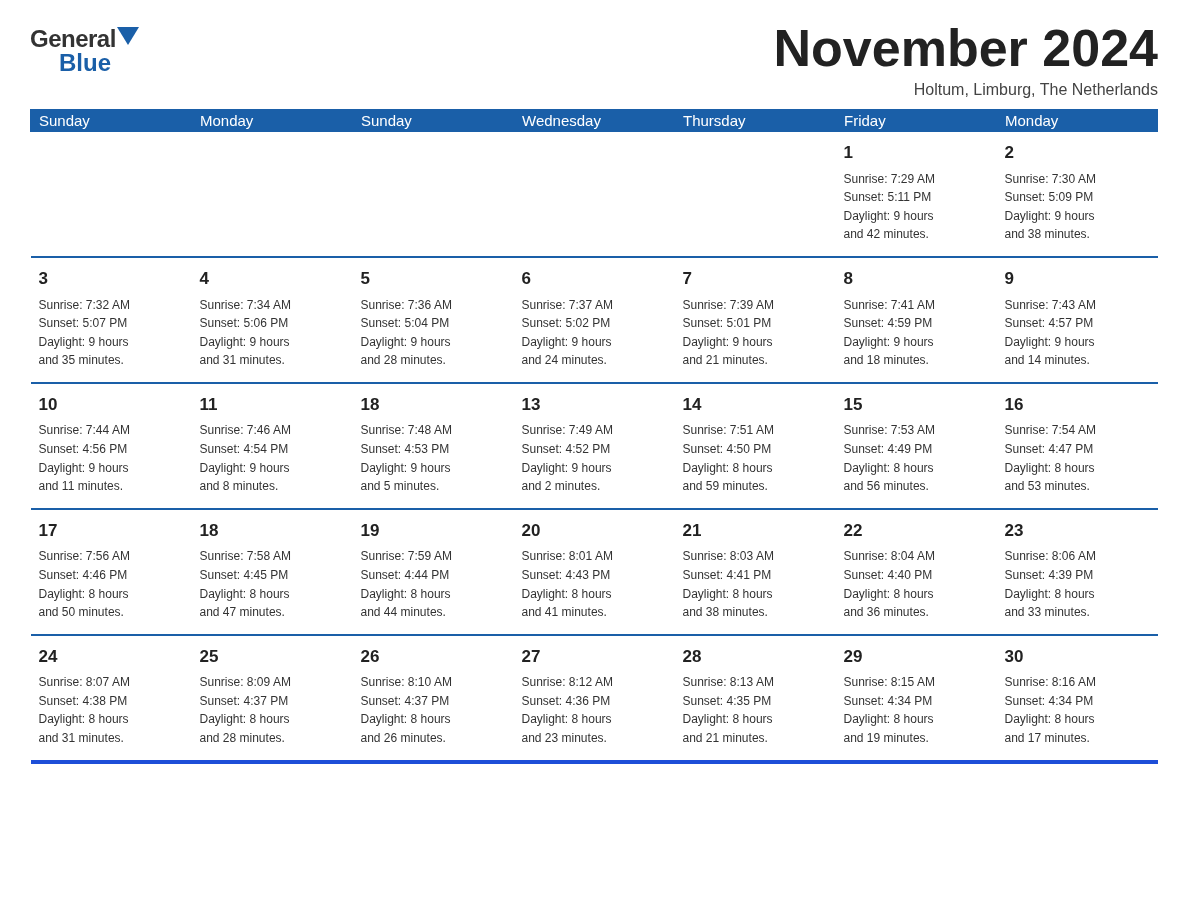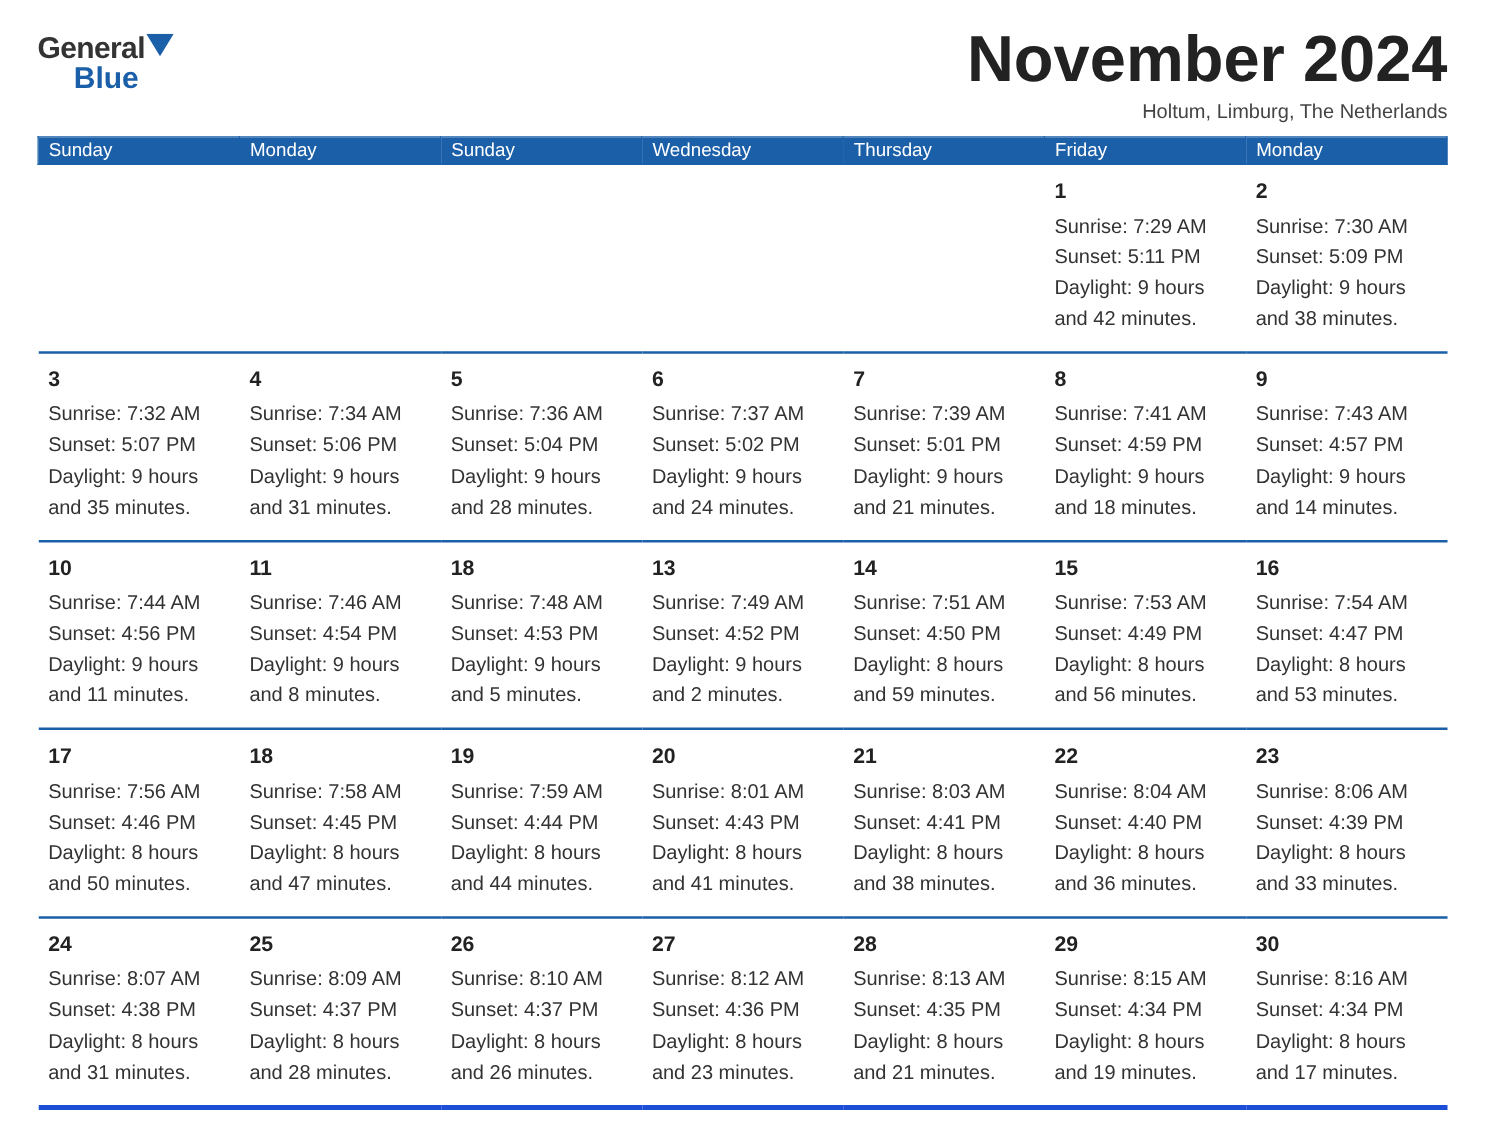--- a/index.html
+++ b/index.html
@@ -80,21 +80,21 @@
     }
     .day-number {
       font-size: 17px;
       font-weight: bold;
       color: #222;
       display: block;
       margin-bottom: 4px;
     }
     .day-info {
       color: #333;
-      font-size: 16px;
+      font-size: 12px;
       line-height: 1.55;
     }
     .empty-cell {
       background: #fff;
     }
   </style>
 </head>
 <body>
 
 <div class="header">

